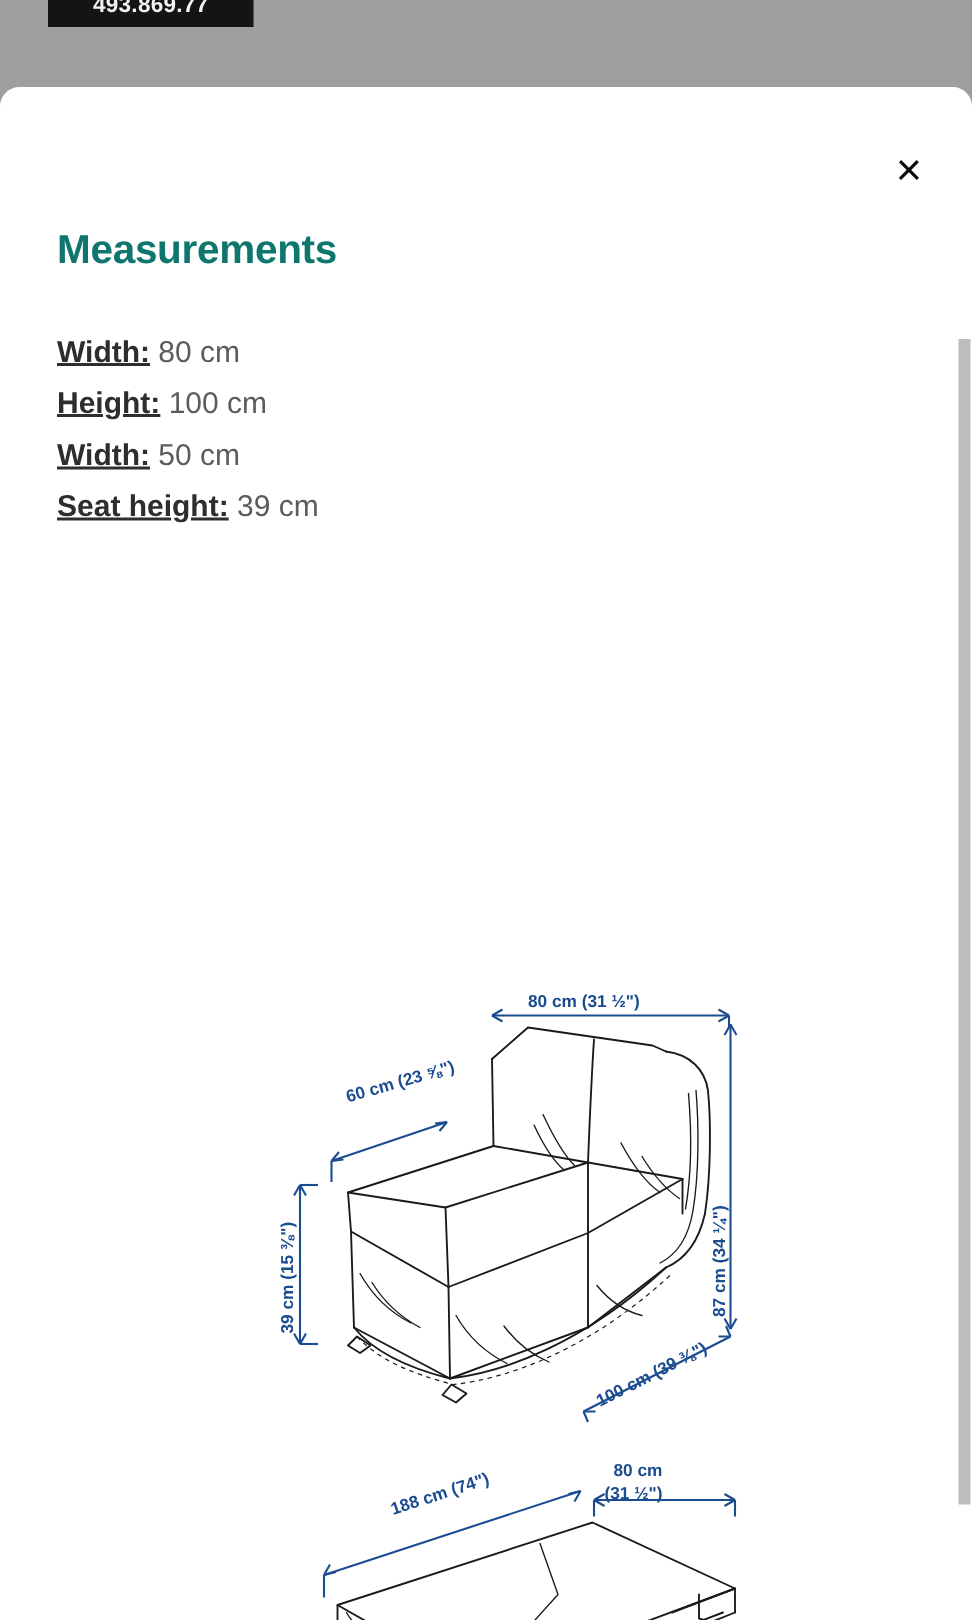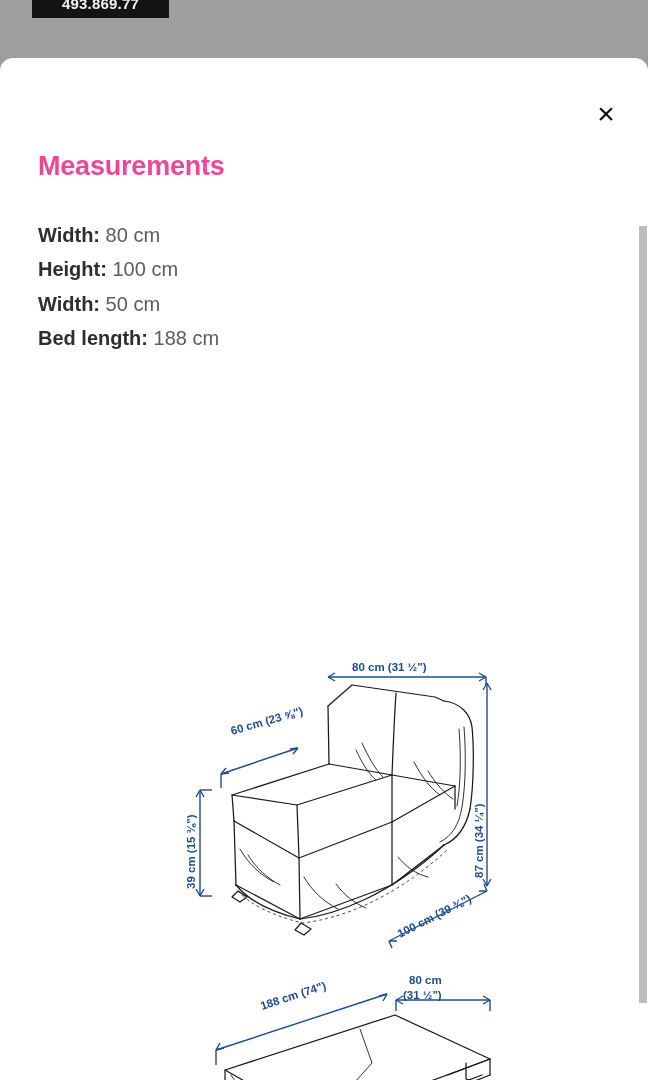--- a/index.html
+++ b/index.html
@@ -49,40 +49,41 @@
     color:#0a0a0a;
     font-size:30px; line-height:1;
     font-family:"Liberation Sans", sans-serif;
   }
 
   #page-title {
     position:absolute;
     left:38px; top:93px;
     font-size:27px;
     font-weight:bold;
-    color:#ec4899;
+    color:#0f766e;
     letter-spacing:-.2px;
   }
 
   
   #measure-list {
     position:absolute;
     left:38px; top:160px;
     width:500px;
     list-style:none;
   }
   #measure-list li {
     font-size:20px;
     line-height:34.4px;
     color:#5c5c5c;
     white-space:nowrap;
   }
   #measure-list .m-label {
     font-weight:bold;
     color:#2e2e2e;
+    text-decoration:underline;
   }
   #measure-list .m-value { color:#5c5c5c; }
 
   
   #diagrams {
     position:absolute;
     left:0; top:565px;
     width:648px; height:515px;
   }
   #diagrams svg { display:block; }
@@ -126,21 +127,21 @@
 <div id="modal">
 
   <button id="close-button">×</button>
 
   <h1 id="page-title">Measurements</h1>
 
   <ul id="measure-list">
       <li><span class="m-label">Width:</span> <span class="m-value">80 cm</span></li>
       <li><span class="m-label">Height:</span> <span class="m-value">100 cm</span></li>
       <li><span class="m-label">Width:</span> <span class="m-value">50 cm</span></li>
-      <li><span class="m-label">Bed length:</span> <span class="m-value">188 cm</span></li>
+      <li><span class="m-label">Seat height:</span> <span class="m-value">39 cm</span></li>
     </ul>
 
   <div id="diagrams">
     <svg width="648" height="515" viewBox="0 0 648 515">
 
       <g>
 
         <path class="obj-line" d="M 328 83 L 352 62 L 435 74 L 444 78"></path>
 
         <path class="obj-line" d="M 444 78 C 460 80 470 90 472 104

